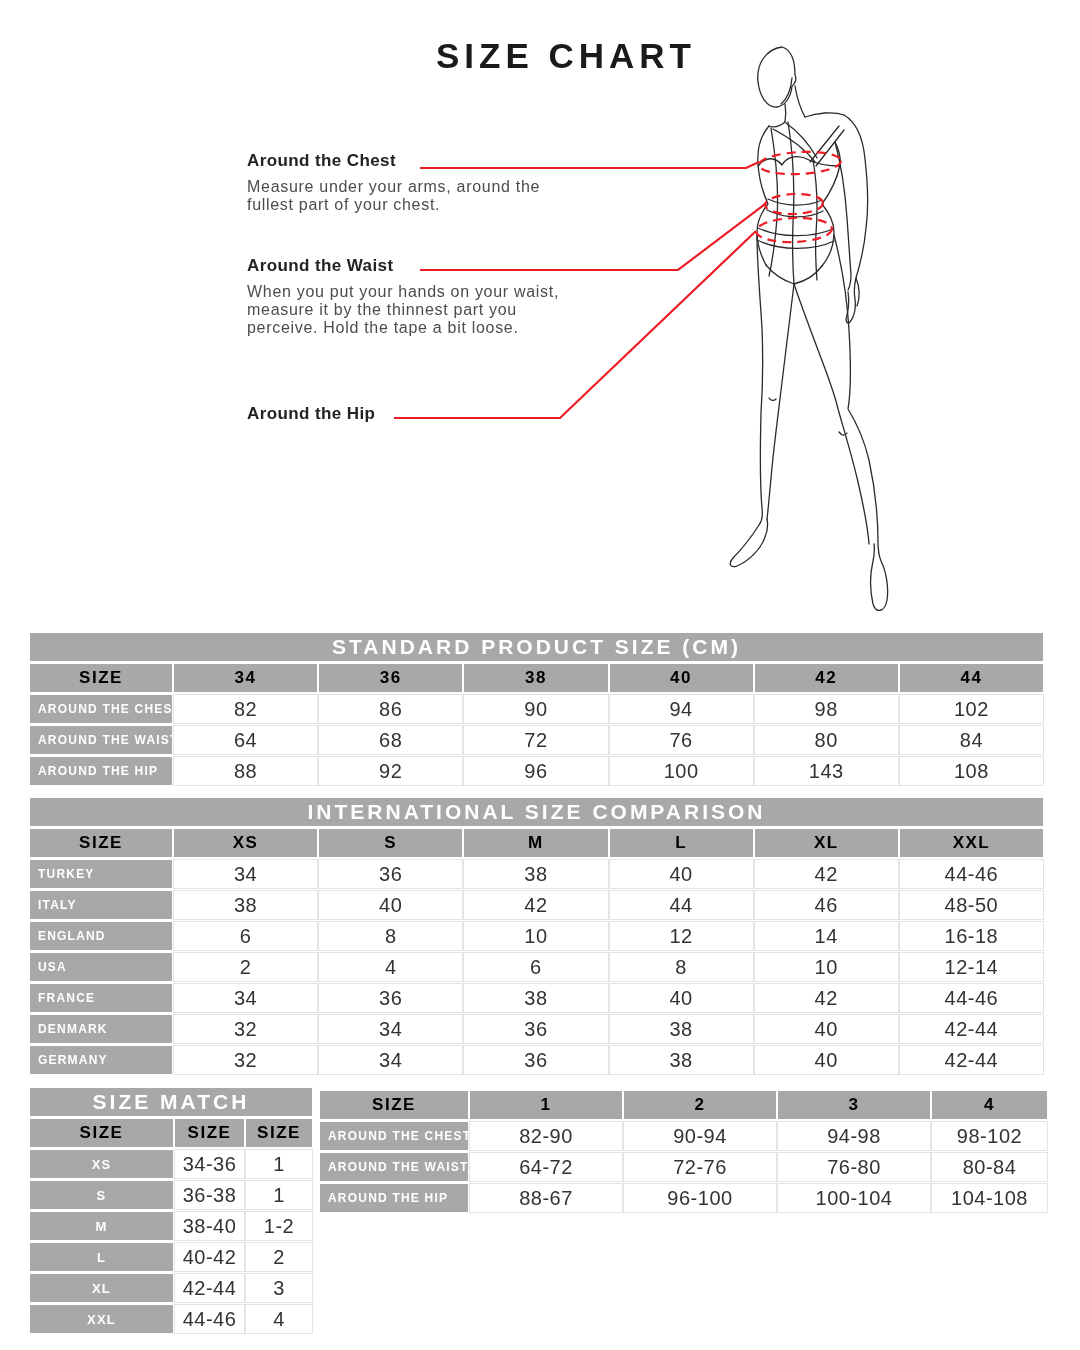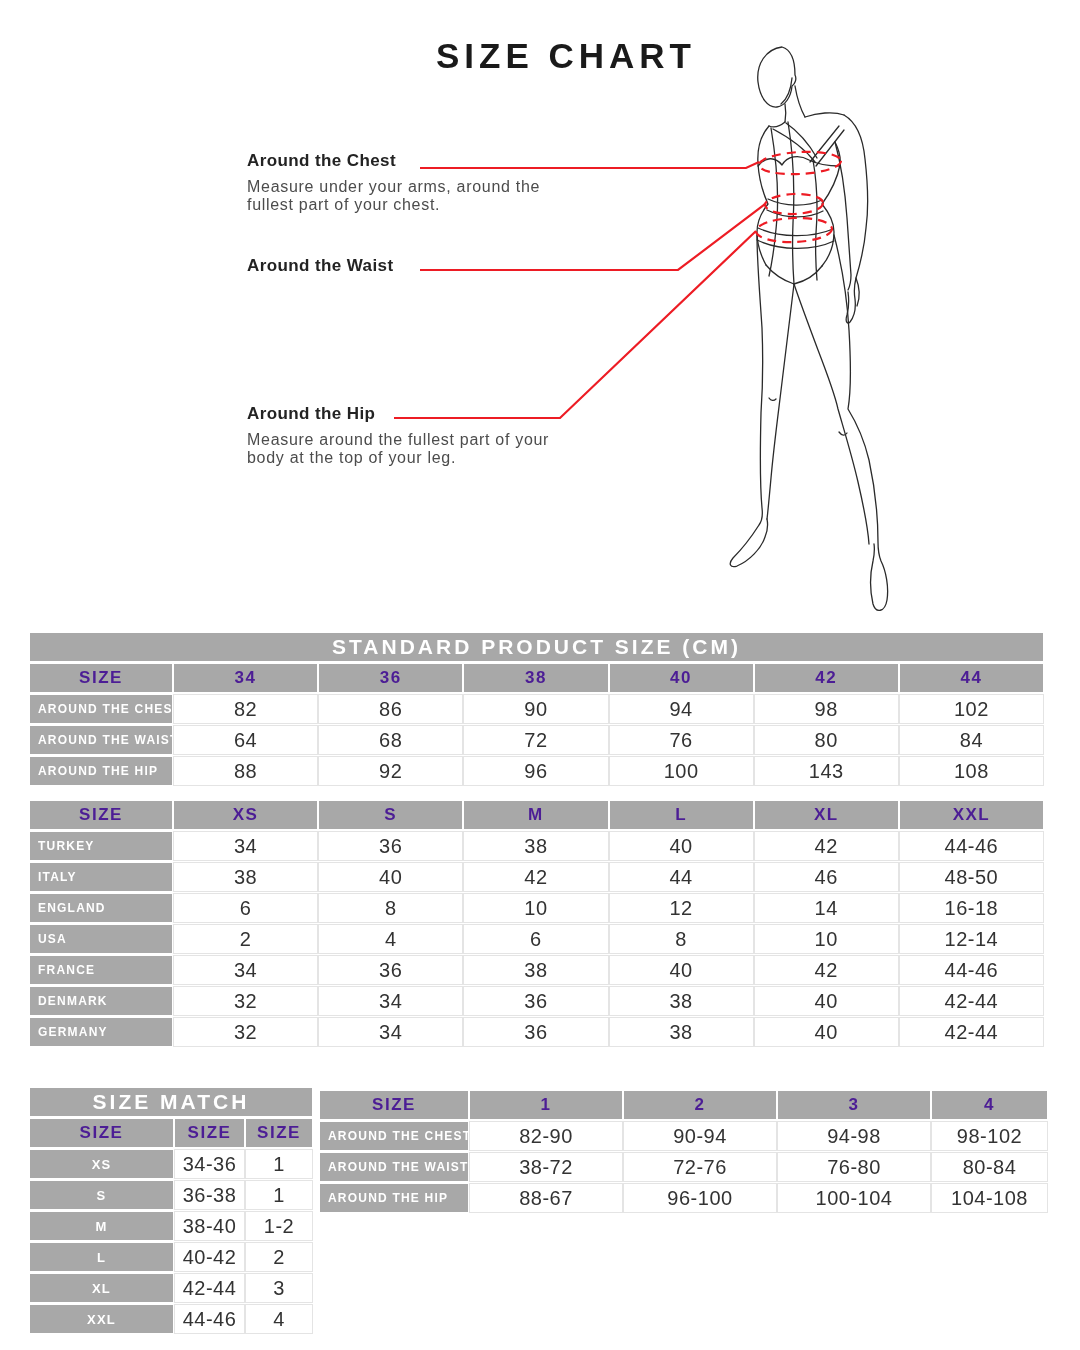--- a/index.html
+++ b/index.html
@@ -51,21 +51,21 @@
   #table-standard .grid,
   #table-international .grid { grid-template-columns:142px repeat(6, 1fr); }
   #table-size-match .grid     { grid-template-columns:143px 69px 1fr; }
   #table-product-sizes .grid  { grid-template-columns:148px 152px 152px 152px 1fr; }
 
   .cell {
     height:28px; display:flex; align-items:center; justify-content:center;
     overflow:hidden; white-space:nowrap;
   }
   .cell-header {
-    background:var(--gray); color:#4c1d95; font-weight:700;
+    background:var(--gray); color:#000000; font-weight:700;
     font-size:17px; letter-spacing:1.5px;
   }
   .cell-label {
     background:var(--gray); color:#ffffff; font-weight:700;
     font-size:12px; letter-spacing:1.2px;
     justify-content:flex-start; padding-left:8px;
   }
   #table-size-match .cell-label { justify-content:center; padding-left:0; font-size:13px; }
   .cell-value {
     background:#ffffff; color:#333333; font-size:20px; letter-spacing:0.5px;
@@ -81,25 +81,26 @@
 
   <h1 class="page-title">SIZE CHART</h1>
 
   <div class="guide-item" id="guide-chest">
     <h3>Around the Chest</h3>
     <p>Measure under your arms, around the
 fullest part of your chest.</p>
   </div>
   <div class="guide-item" id="guide-waist">
     <h3>Around the Waist</h3>
+    <p>When you put your hands on your waist,
+measure it by the thinnest part you
+perceive. Hold the tape a bit loose.</p>
   </div>
   <div class="guide-item" id="guide-hip">
     <h3>Around the Hip</h3>
-    <p>Measure around the fullest part of your
-body at the top of your leg.</p>
   </div>
 
   <svg class="figure-svg" viewBox="0 0 270 590">
     <g fill="none" stroke="var(--ink)" stroke-width="1.3" stroke-linecap="round" stroke-linejoin="round">
 
       <path d="M 77 9 C 61 11 51 26 53 44 C 55 60 63 70 72 69 C 80 68 86 59 87 48 C 90 46 92 41 90 37 C 90 24 87 12 77 9 Z"></path>
       <path d="M 87 40 C 86 51 82 61 76 66"></path>
 
       <path d="M 80 66 C 81 72 81 78 80 84"></path>
       <path d="M 90 48 C 92 60 95 70 100 79"></path>
@@ -180,20 +181,21 @@
         <div class="cell cell-value">88</div>
         <div class="cell cell-value">92</div>
         <div class="cell cell-value">96</div>
         <div class="cell cell-value">100</div>
         <div class="cell cell-value">143</div>
         <div class="cell cell-value">108</div>
       </div>
   </div>
 
   <div class="size-table" id="table-international">
+    <div class="title">INTERNATIONAL SIZE COMPARISON</div>
     <div class="grid">
         <div class="cell cell-header">SIZE</div>
         <div class="cell cell-header">XS</div>
         <div class="cell cell-header">S</div>
         <div class="cell cell-header">M</div>
         <div class="cell cell-header">L</div>
         <div class="cell cell-header">XL</div>
         <div class="cell cell-header">XXL</div>
         <div class="cell cell-label">TURKEY</div>
         <div class="cell cell-value">34</div>
@@ -280,21 +282,21 @@
         <div class="cell cell-header">1</div>
         <div class="cell cell-header">2</div>
         <div class="cell cell-header">3</div>
         <div class="cell cell-header">4</div>
         <div class="cell cell-label">AROUND THE CHEST</div>
         <div class="cell cell-value">82-90</div>
         <div class="cell cell-value">90-94</div>
         <div class="cell cell-value">94-98</div>
         <div class="cell cell-value">98-102</div>
         <div class="cell cell-label">AROUND THE WAIST</div>
-        <div class="cell cell-value">38-72</div>
+        <div class="cell cell-value">64-72</div>
         <div class="cell cell-value">72-76</div>
         <div class="cell cell-value">76-80</div>
         <div class="cell cell-value">80-84</div>
         <div class="cell cell-label">AROUND THE HIP</div>
         <div class="cell cell-value">88-67</div>
         <div class="cell cell-value">96-100</div>
         <div class="cell cell-value">100-104</div>
         <div class="cell cell-value">104-108</div>
       </div>
   </div>

